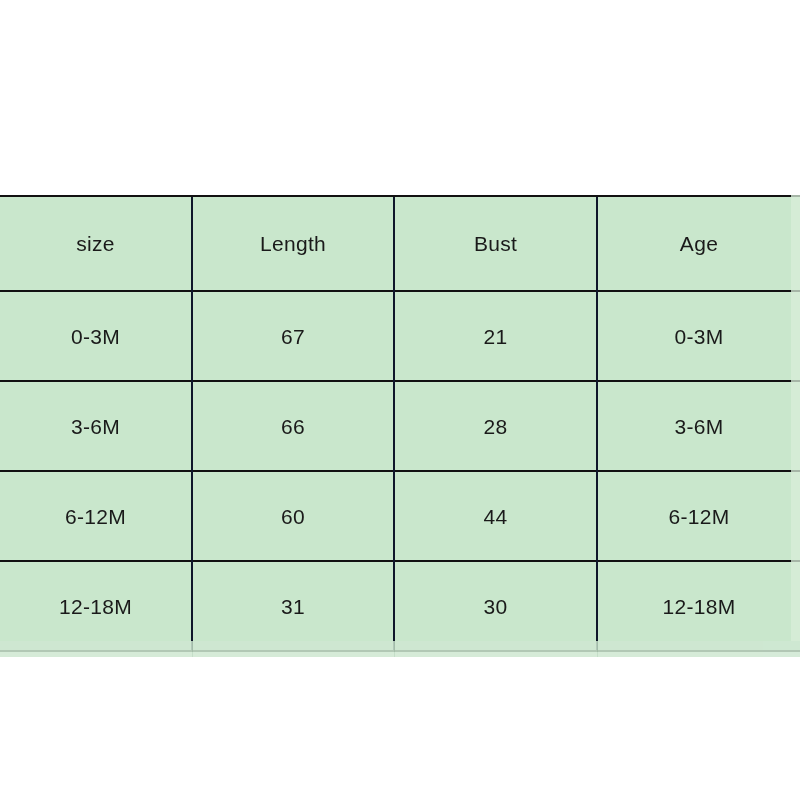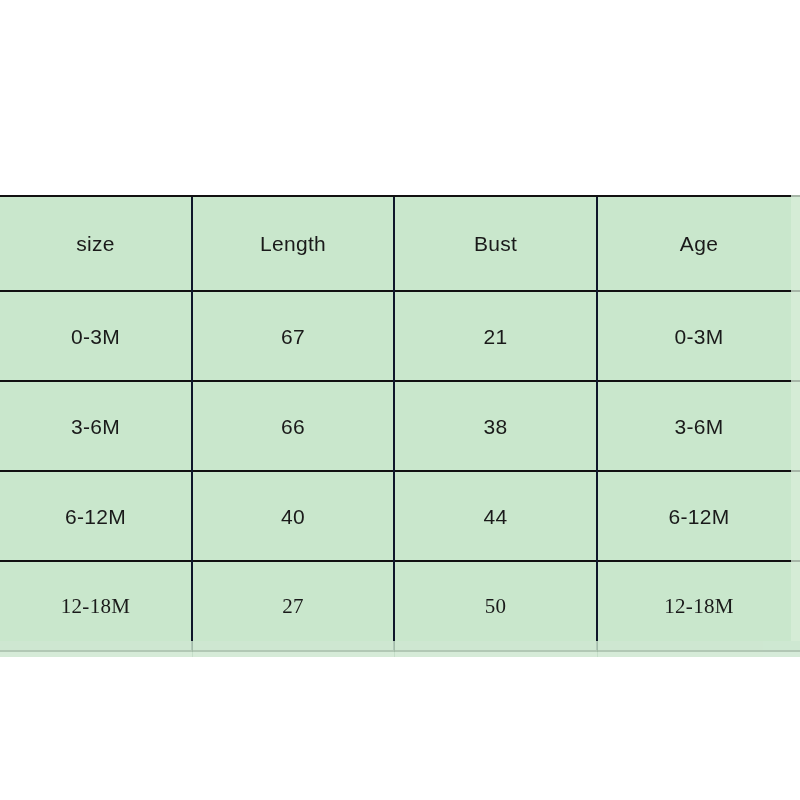--- a/index.html
+++ b/index.html
@@ -71,21 +71,20 @@
     height: 93px;
     font-size: 21px;
   }
 
   table.size-table tr.data-row td {
     height: 88px;
   }
 
   table.size-table tr.last-row td {
     border-bottom: 2px solid #111111;
-    font-family: Liberation Serif, serif;
   }
 
   
   #table-bottom-sliver {
     position: absolute;
     left: 0;
     top: 641px;
     width: 800px;
     height: 16px;
     background: #cfe8d2;
@@ -162,51 +161,51 @@
         </tr>
 
         <tr class="data-row">
           <td>
             <span class="cell-text">3-6M</span>
           </td>
           <td>
             <span class="cell-text">66</span>
           </td>
           <td>
-            <span class="cell-text">38</span>
+            <span class="cell-text">28</span>
           </td>
           <td>
             <span class="cell-text">3-6M</span>
           </td>
         </tr>
 
         <tr class="data-row">
           <td>
             <span class="cell-text">6-12M</span>
           </td>
           <td>
-            <span class="cell-text">40</span>
+            <span class="cell-text">60</span>
           </td>
           <td>
             <span class="cell-text">44</span>
           </td>
           <td>
             <span class="cell-text">6-12M</span>
           </td>
         </tr>
 
         <tr class="data-row last-row">
           <td>
             <span class="cell-text">12-18M</span>
           </td>
           <td>
-            <span class="cell-text">27</span>
-          </td>
-          <td>
-            <span class="cell-text">50</span>
+            <span class="cell-text">31</span>
+          </td>
+          <td>
+            <span class="cell-text">30</span>
           </td>
           <td>
             <span class="cell-text">12-18M</span>
           </td>
         </tr>
 
       </tbody>
     </table>
   </div>
 

